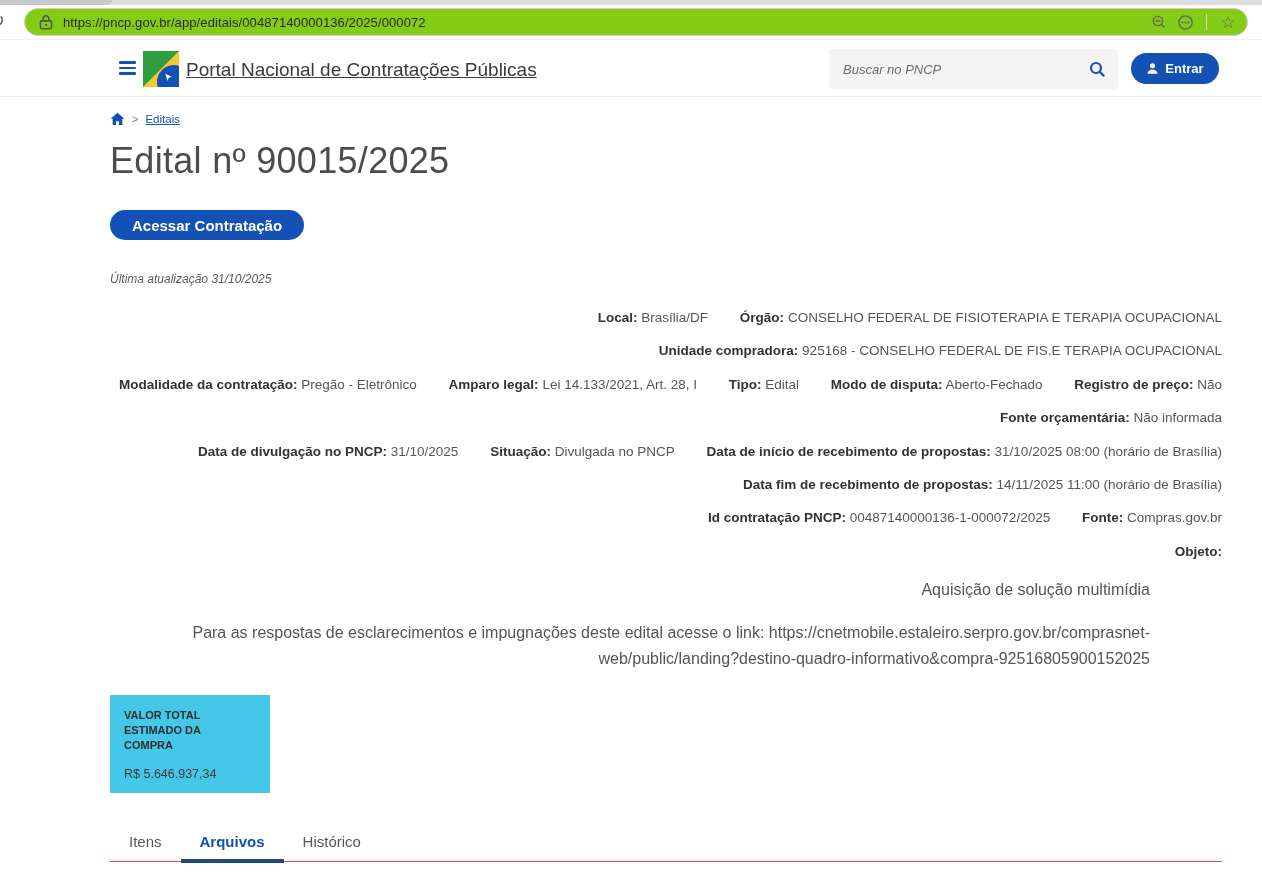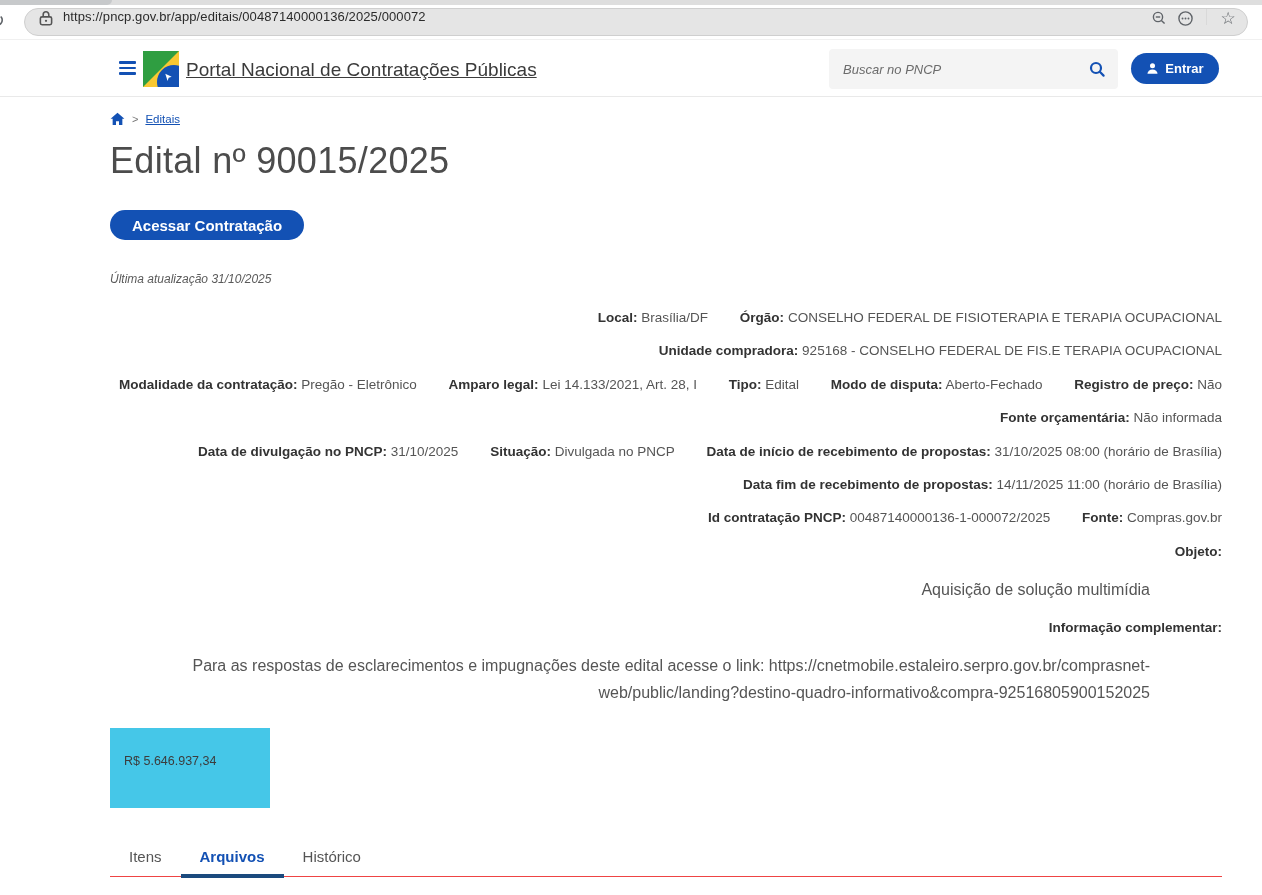--- a/index.html
+++ b/index.html
@@ -15,22 +15,22 @@
     --text-dark:#333333; --text-mid:#555555;
   }
   
   .tabstrip { height:5px; background:#dedede; position:relative; }
   .tabstrip .tab-seg { position:absolute; left:0; top:0; height:5px; width:112px;
     background:#c7c9cb; border-radius:0 0 10px 0; }
   .toolbar { height:35px; background:#fff; position:relative; border-bottom:1px solid #f0f0f0; }
   .partial-refresh { position:absolute; left:-11px; top:4px; font-size:19px; color:#5f6368; }
   .urlbar {
     position:absolute; left:24px; right:14px; top:3px; height:28px;
-    border:1px solid #cfcfcf; border-radius:14px; background:#e5e5e5;
-    display:flex; align-items:flex-start; padding:0 10px 0 12px; gap:8px;
+    border:1px solid #cfcfcf; border-radius:14px; background:#84cc16;
+    display:flex; align-items:center; padding:0 10px 0 12px; gap:8px;
   }
   .url-text { font-size:13px; color:#2b2b2b; flex:0 0 auto; letter-spacing:.1px; }
   .urlbar .flexspacer { flex:1; }
   .chrome-ic { width:18px; height:18px; display:inline-flex; align-items:center; justify-content:center; color:#5f6368; }
   .vdiv { width:1px; height:16px; background:#d9d9d9; margin:0 4px; }
   .star-glyph { font-size:17px; color:#5f6368; line-height:1; }
   
   .site-header { height:57px; background:#fff; border-bottom:1px solid #e9e9e9; position:relative; }
   .hamburger { position:absolute; left:119px; top:21px; width:17px; cursor:pointer; }
   .hamburger i { display:block; height:2.5px; background:var(--accent); margin-bottom:3px; border-radius:1px; }
@@ -187,25 +187,25 @@
     </p>
     <p class="detail-row">
       <span class="pair"><b>Data fim de recebimento de propostas:</b> <span>14/11/2025 11:00 (horário de Brasília)</span></span>
     </p>
     <p class="detail-row">
       <span class="pair"><b>Id contratação PNCP:</b> <span>00487140000136-1-000072/2025</span></span>
       <span class="pair"><b>Fonte:</b> <span>Compras.gov.br</span></span>
     </p>
     <p class="detail-row"><b>Objeto:</b></p>
     <p class="detail-plain">Aquisição de solução multimídia</p>
-    <p class="detail-row"><b>Informação complementar:</b></p>
     <p class="detail-plain">Para as respostas de esclarecimentos e impugnações deste edital acesse o link: https://cnetmobile.estaleiro.serpro.gov.br/comprasnet-web/public/landing?destino-quadro-informativo&amp;compra-92516805900152025</p>
   </div>
 
   <div class="valor-box">
+    <div class="vlabel">VALOR TOTAL ESTIMADO DA COMPRA</div>
     <div class="vvalue">R$ 5.646.937,34</div>
   </div>
 
   <div class="tabs">
     <div class="tab">Itens</div>
     <div class="tab active">Arquivos</div>
     <div class="tab">Histórico</div>
   </div>
 
   

